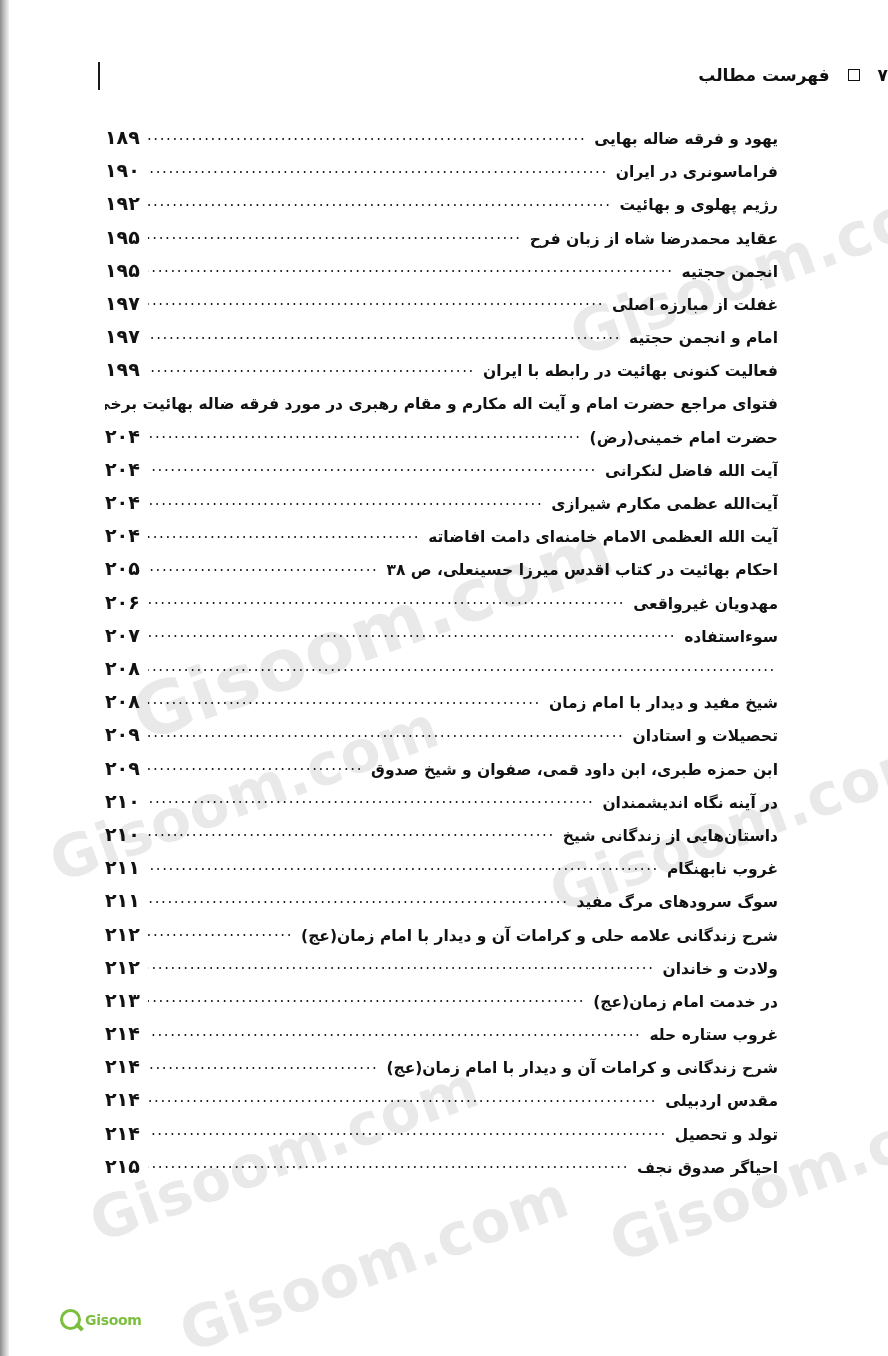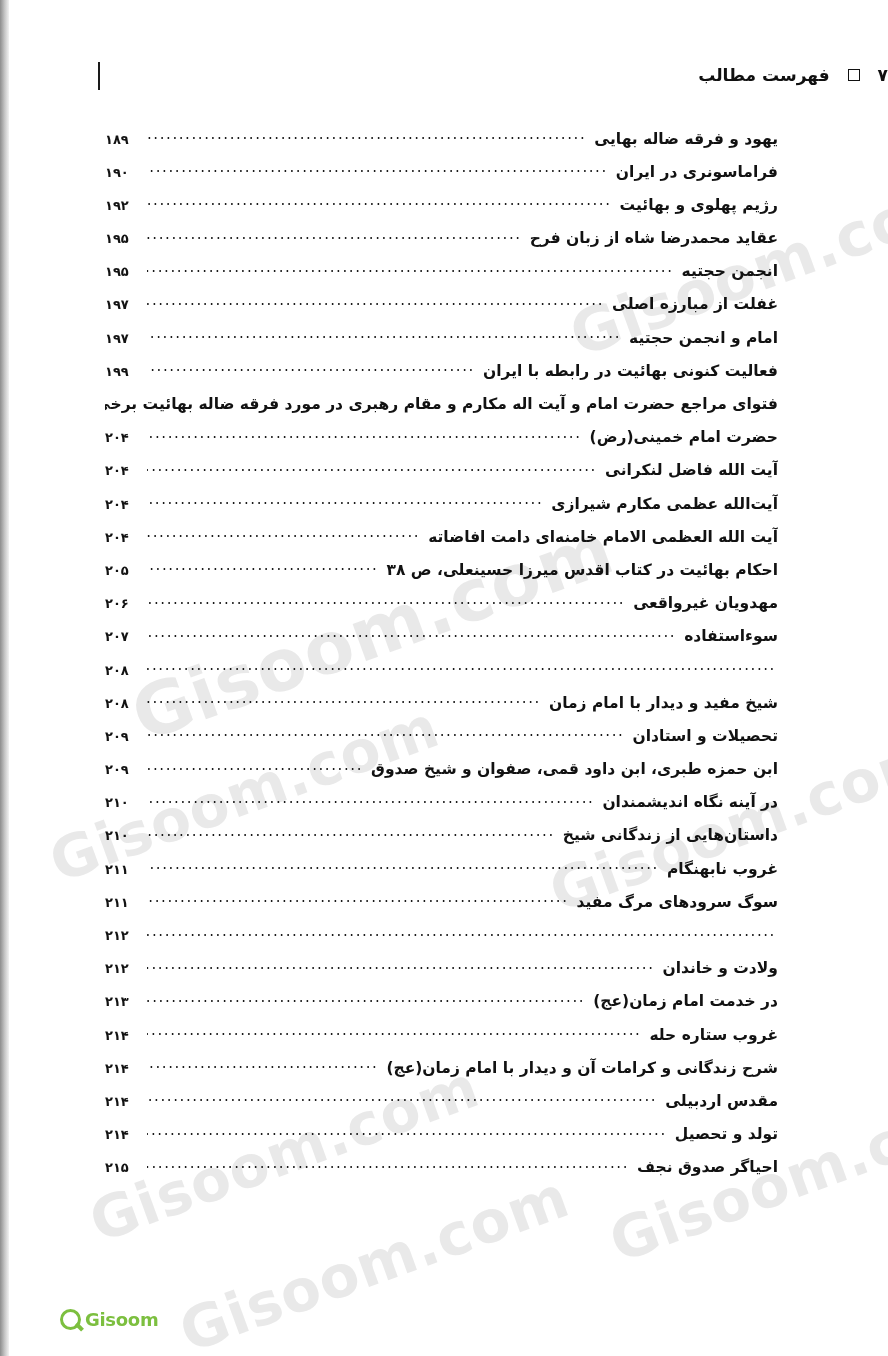--- a/index.html
+++ b/index.html
@@ -116,21 +116,21 @@
     right: 0;
     bottom: 0.10em;
     letter-spacing: 1.6px;
     font-size: 15px;
     color: #1a1a1a;
     white-space: nowrap;
   }
   .toc-page {
     flex: 0 0 auto;
     font-weight: bold;
-    font-size: 13px;
+    font-size: 19px;
     padding-right: 6px;
     min-width: 34px;
     text-align: left;
     direction: rtl;
   }
 
   
   .wm {
     position: absolute;
     color: rgba(120, 120, 120, 0.16);
@@ -175,21 +175,21 @@
     content: "";
     position: absolute;
     width: 9px;
     height: 3.5px;
     background: #7cbf3f;
     bottom: -1px;
     right: -6px;
     transform: rotate(45deg);
   }
   .logo-text {
-    font-size: 18px;
+    font-size: 14px;
     font-weight: bold;
     color: #7cbf3f;
     letter-spacing: -0.3px;
   }
 </style>
 </head>
 <body>
 
 <div class="scan-edge"></div>
 
@@ -325,20 +325,21 @@
         <span class="toc-title">غروب نابهنگام</span>
         <span class="toc-dots"></span>
         <span class="toc-page">۲۱۱</span>
       </div>
       <div class="toc-row">
         <span class="toc-title">سوگ سرودهای مرگ مفید</span>
         <span class="toc-dots"></span>
         <span class="toc-page">۲۱۱</span>
       </div>
       <div class="toc-row">
+        <span class="toc-title">شرح زندگانی علامه حلی و کرامات آن و دیدار با امام زمان(عج)</span>
         <span class="toc-dots"></span>
         <span class="toc-page">۲۱۲</span>
       </div>
       <div class="toc-row">
         <span class="toc-title">ولادت و خاندان</span>
         <span class="toc-dots"></span>
         <span class="toc-page">۲۱۲</span>
       </div>
       <div class="toc-row">
         <span class="toc-title">در خدمت امام زمان(عج)</span>

